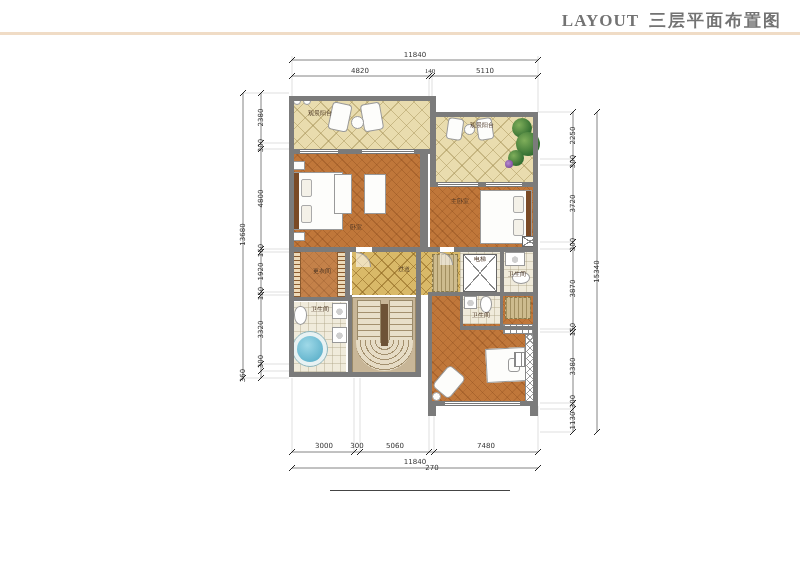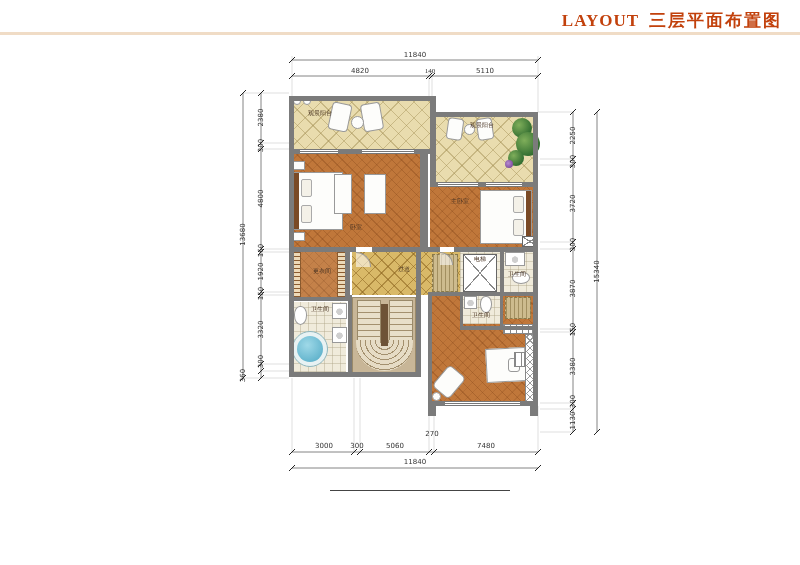--- a/index.html
+++ b/index.html
@@ -1,20 +1,20 @@
 <!DOCTYPE html>
 <html><head>
 <meta charset="utf-8">
 <style>
   html,body{margin:0;padding:0;background:#fff;}
   .page{position:relative;width:800px;height:565px;background:#ffffff;overflow:hidden;
         font-family:"Liberation Sans",sans-serif;}
   
   .hdr{position:absolute;top:9px;right:18px;font-family:"Liberation Serif",serif;
-       font-weight:bold;color:#c2410c;font-size:17px;letter-spacing:1px;}
+       font-weight:bold;color:#737373;font-size:17px;letter-spacing:1px;}
   .hdr .zh{margin-left:10px;letter-spacing:2px;}
   .toprule{position:absolute;top:32px;left:0;width:800px;height:3px;background:#f0dcc6;}
   
   .footer{position:absolute;left:0;bottom:0;width:800px;height:41px;background:#d4bda5;}
   .logo-sq{position:absolute;left:674px;bottom:11px;width:24px;height:24px;background:#cd3a26;border-radius:2px;}
   .logo-zh{position:absolute;left:702px;bottom:16px;font-size:14px;font-weight:bold;color:#2e2316;letter-spacing:1px;}
   .logo-reg{position:absolute;left:757px;bottom:26px;font-size:6px;color:#2e2316;}
   .logo-en{position:absolute;left:702px;bottom:10px;font-size:5px;font-weight:bold;color:#b5321f;letter-spacing:1.4px;}
   .logo-div{position:absolute;left:765px;bottom:11px;width:1px;height:24px;background:#4a3a28;}
   .logo-vert{position:absolute;left:769px;bottom:11px;font-size:6px;color:#3a2c1c;
@@ -220,21 +220,21 @@
     <div class="rlabel" style="left:462px;top:312px;width:38px;">卫生间</div>
 
     <div class="dim" style="left:385px;top:52px;width:60px;">11840</div>
     <div class="dim" style="left:330px;top:68px;width:60px;">4820</div>
     <div class="dim" style="left:415px;top:68px;width:30px;font-family:Liberation Serif, serif;">140</div>
     <div class="dim" style="left:455px;top:68px;width:60px;">5110</div>
 
     <div class="dim" style="left:294px;top:443px;width:60px;">3000</div>
     <div class="dim" style="left:342px;top:443px;width:30px;">300</div>
     <div class="dim" style="left:366px;top:443px;width:58px;">5060</div>
-    <div class="dim" style="left:417px;top:431px;width:30px;">270</div>
+    <div class="dim" style="left:417px;top:465px;width:30px;">270</div>
     <div class="dim" style="left:456px;top:443px;width:60px;">7480</div>
     <div class="dim" style="left:385px;top:459px;width:60px;">11840</div>
 
     <div class="dim dimv" style="left:213px;top:231px;width:60px;">13680</div>
     <div class="dim dimv" style="left:231px;top:114px;width:60px;">2380</div>
     <div class="dim dimv" style="left:231px;top:142px;width:60px;">300</div>
     <div class="dim dimv" style="left:231px;top:195px;width:60px;">4800</div>
     <div class="dim dimv" style="left:231px;top:247px;width:60px;">160</div>
     <div class="dim dimv" style="left:231px;top:268px;width:60px;">1920</div>
     <div class="dim dimv" style="left:231px;top:290px;width:60px;">150</div>

